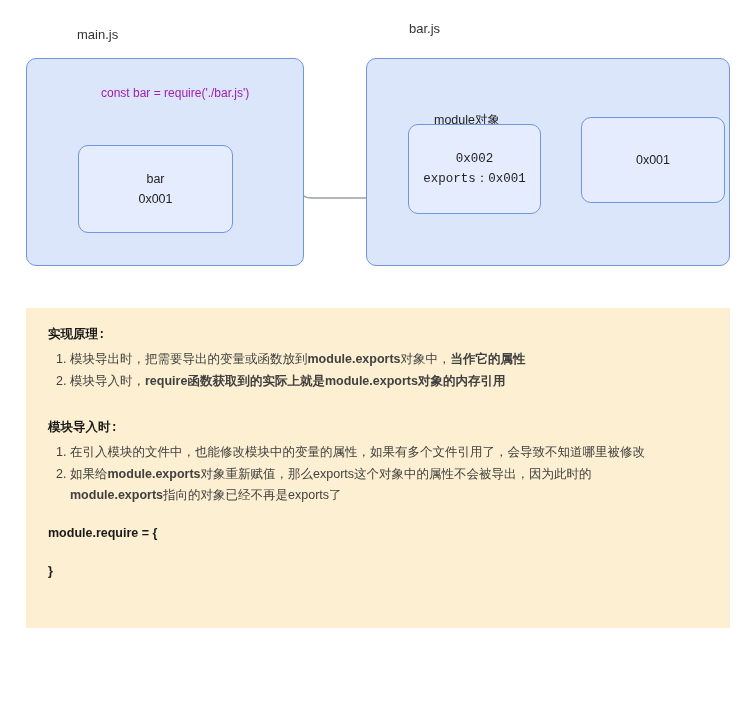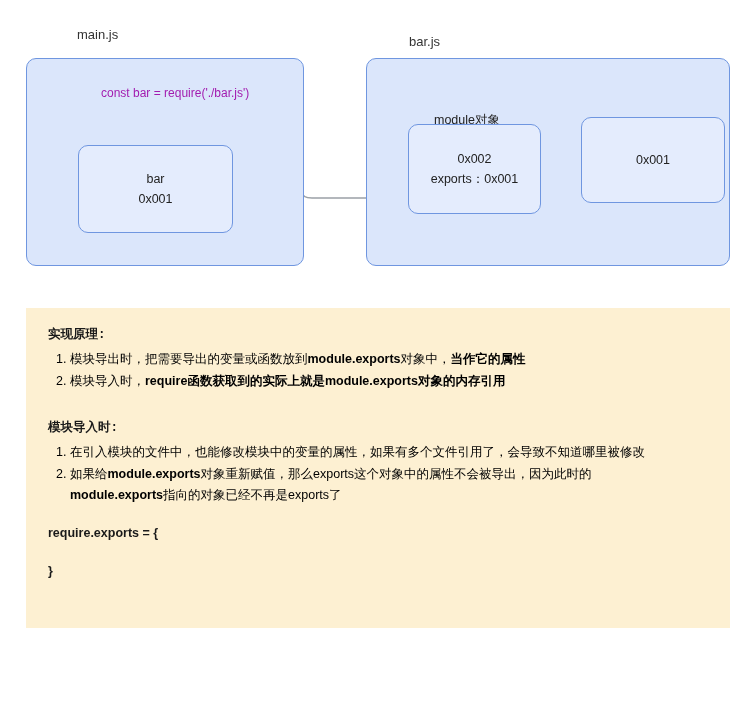--- a/index.html
+++ b/index.html
@@ -100,21 +100,21 @@
 
   .note-list {
     margin: 0 0 0 0;
     padding: 0 0 0 22px;
     list-style-type: decimal;
   }
 
   .note-list li {
     font-size: 12.5px;
     line-height: 21px;
-    color: #000000;
+    color: #404040;
     margin-bottom: 1px;
   }
 
   .gap {
     height: 26px;
   }
 
   .note-code {
     font-size: 12.5px;
     font-weight: bold;
@@ -151,34 +151,34 @@
         <path d="M0,0 L6,3 L0,6 z" fill="#9aa0a6"></path>
       </marker>
     </defs>
 
     <path d="M226,181 L292,181 Q302,181 302,189 L302,192 Q302,198 312,198 L408,198" fill="none" stroke="#9aa0a6" stroke-width="1.4" marker-end="url(#arrowhead)"></path>
 
     <path d="M541,182 L556,182 Q568,182 574,172 L582,160" fill="none" stroke="#9aa0a6" stroke-width="1.4" marker-end="url(#arrowhead)"></path>
   </svg>
 
   <div class="file-label" style="left:77px; top:27px;">main.js</div>
-  <div class="file-label" style="left:369px; top:34px;padding-left:40px;">bar.js</div>
+  <div class="file-label" style="left:369px; top:21px;padding-left:40px;">bar.js</div>
 
   <div class="outer-box" style="left:26px; top:58px; width:278px; height:208px;"></div>
   <div class="code-text" style="left:61px; top:86px;">const bar = require('./bar.js')</div>
 
   <div class="inner-box pale" style="left:71px; top:145px; width:155px; height:88px;margin-left:7px;">
     <div class="box-line">bar</div>
     <div class="box-line">0x001</div>
   </div>
 
   <div class="outer-box" style="left:366px; top:58px; width:364px; height:208px;"></div>
 
   <div class="sub-label" style="left:434px; top:112px;">module对象</div>
-  <div class="inner-box pale" style="left:408px; top:124px; width:133px; height:90px;">
+  <div class="inner-box pale" style="left:408px; top:124px; width:133px; height:90px;font-family:Liberation Mono, monospace;">
     <div class="box-line">0x002</div>
     <div class="box-line">exports：0x001</div>
   </div>
 
   <div class="sub-label" style="left:617px; top:98px;margin-top:48px;">exports对象</div>
   <div class="inner-box pale" style="left:581px; top:117px; width:144px; height:86px;">
     <div class="box-line">0x001</div>
   </div>
 
 </div>
@@ -192,16 +192,16 @@
   </ol>
 
   <div class="gap"></div>
 
   <div class="note-heading">模块导入时:</div>
   <ol class="note-list">
     <li>在引入模块的文件中，也能修改模块中的变量的属性，如果有多个文件引用了，会导致不知道哪里被修改</li>
     <li>如果给<b>module.exports</b>对象重新赋值，那么exports这个对象中的属性不会被导出，因为此时的<br><b>module.exports</b>指向的对象已经不再是exports了</li>
   </ol>
 
-  <div class="note-code">require.exports = {</div>
+  <div class="note-code">module.require = {</div>
   <div class="note-code-close">}</div>
 
 </div>
 
 </body></html>

